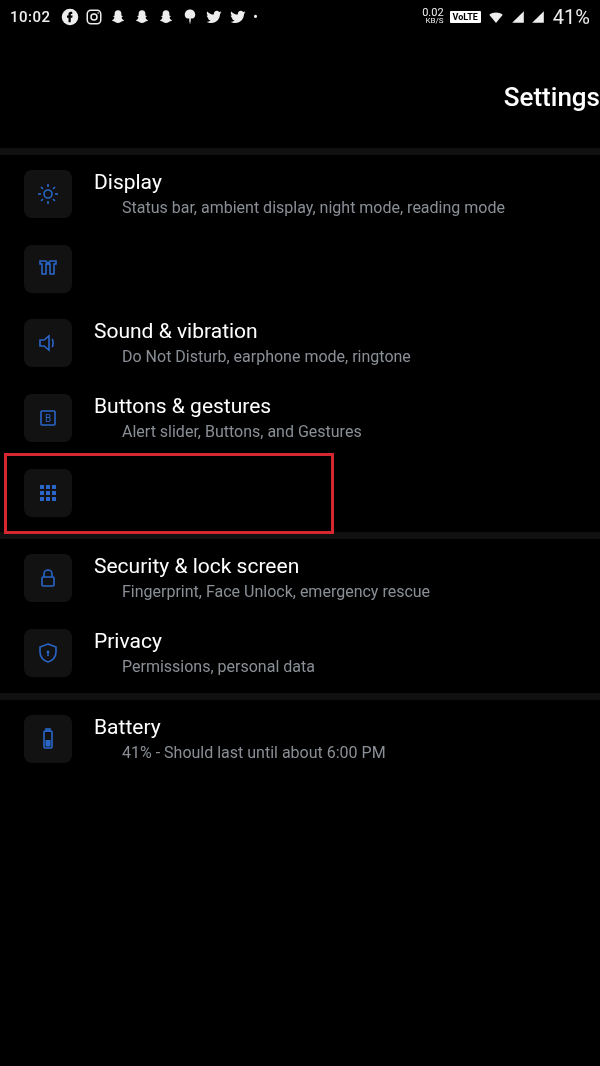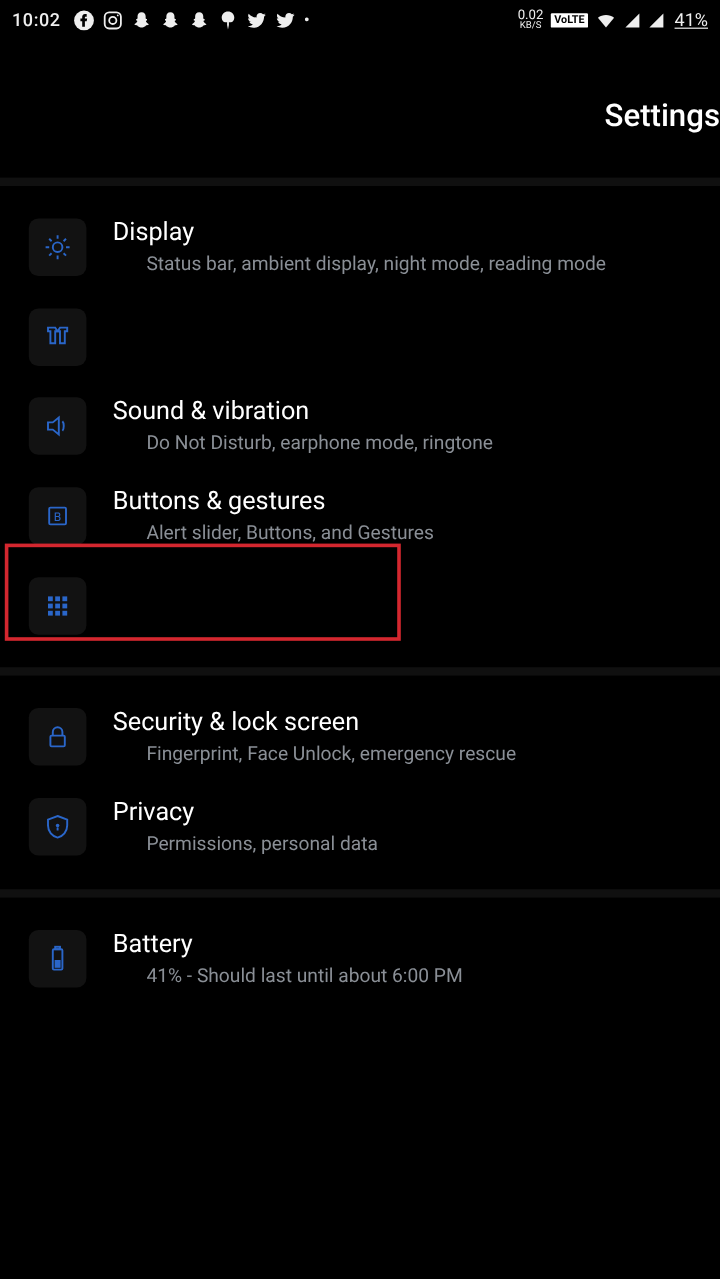--- a/index.html
+++ b/index.html
@@ -18,33 +18,33 @@
     justify-content: space-between;
     padding: 4px 10px 0 10px;
     height: 30px;
     font-size: 15px;
     color: #eee;
   }
   .status-left { display: flex; align-items: center; gap: 6px; }
   .status-left .clock { font-weight: 500; margin-right: 4px; letter-spacing: 0.5px;}
   .status-icon { width: 18px; height: 18px; display: inline-flex; align-items: center; justify-content: center; fill: #eee; color:#eee;}
   .status-right { display: flex; align-items: center; gap: 6px; }
-  .kbs { font-size: 8px; line-height: 8px; text-align: center; }
+  .kbs { font-size: 8px; line-height: 8px; text-align: right; }
   .kbs .n { font-size: 11px; }
   .volte { font-size: 9px; font-weight: 700; background:#fff; color:#000; padding:1px 3px; border-radius:1px;}
-  .batt { font-size: 15px; margin-left: 2px; text-decoration: underline;}
+  .batt { font-size: 20px; margin-left: 2px;}
   .page-title {
     font-size: 26px;
     font-weight: 500;
     padding: 52px 0 36px 24px;
     color: #fff;
     text-align: right;
   }
   .divider { height: 7px; background: #101010; width: 100%; }
-  .section { padding: 14px 0; }
+  .section { padding: 2px 0; }
   .item {
     display: flex;
     align-items: center;
     padding: 13px 10px 13px 24px;
     gap: 22px;
     cursor: pointer;
   }
   .icon-box {
     width: 48px; height: 48px;
     border-radius: 8px;

